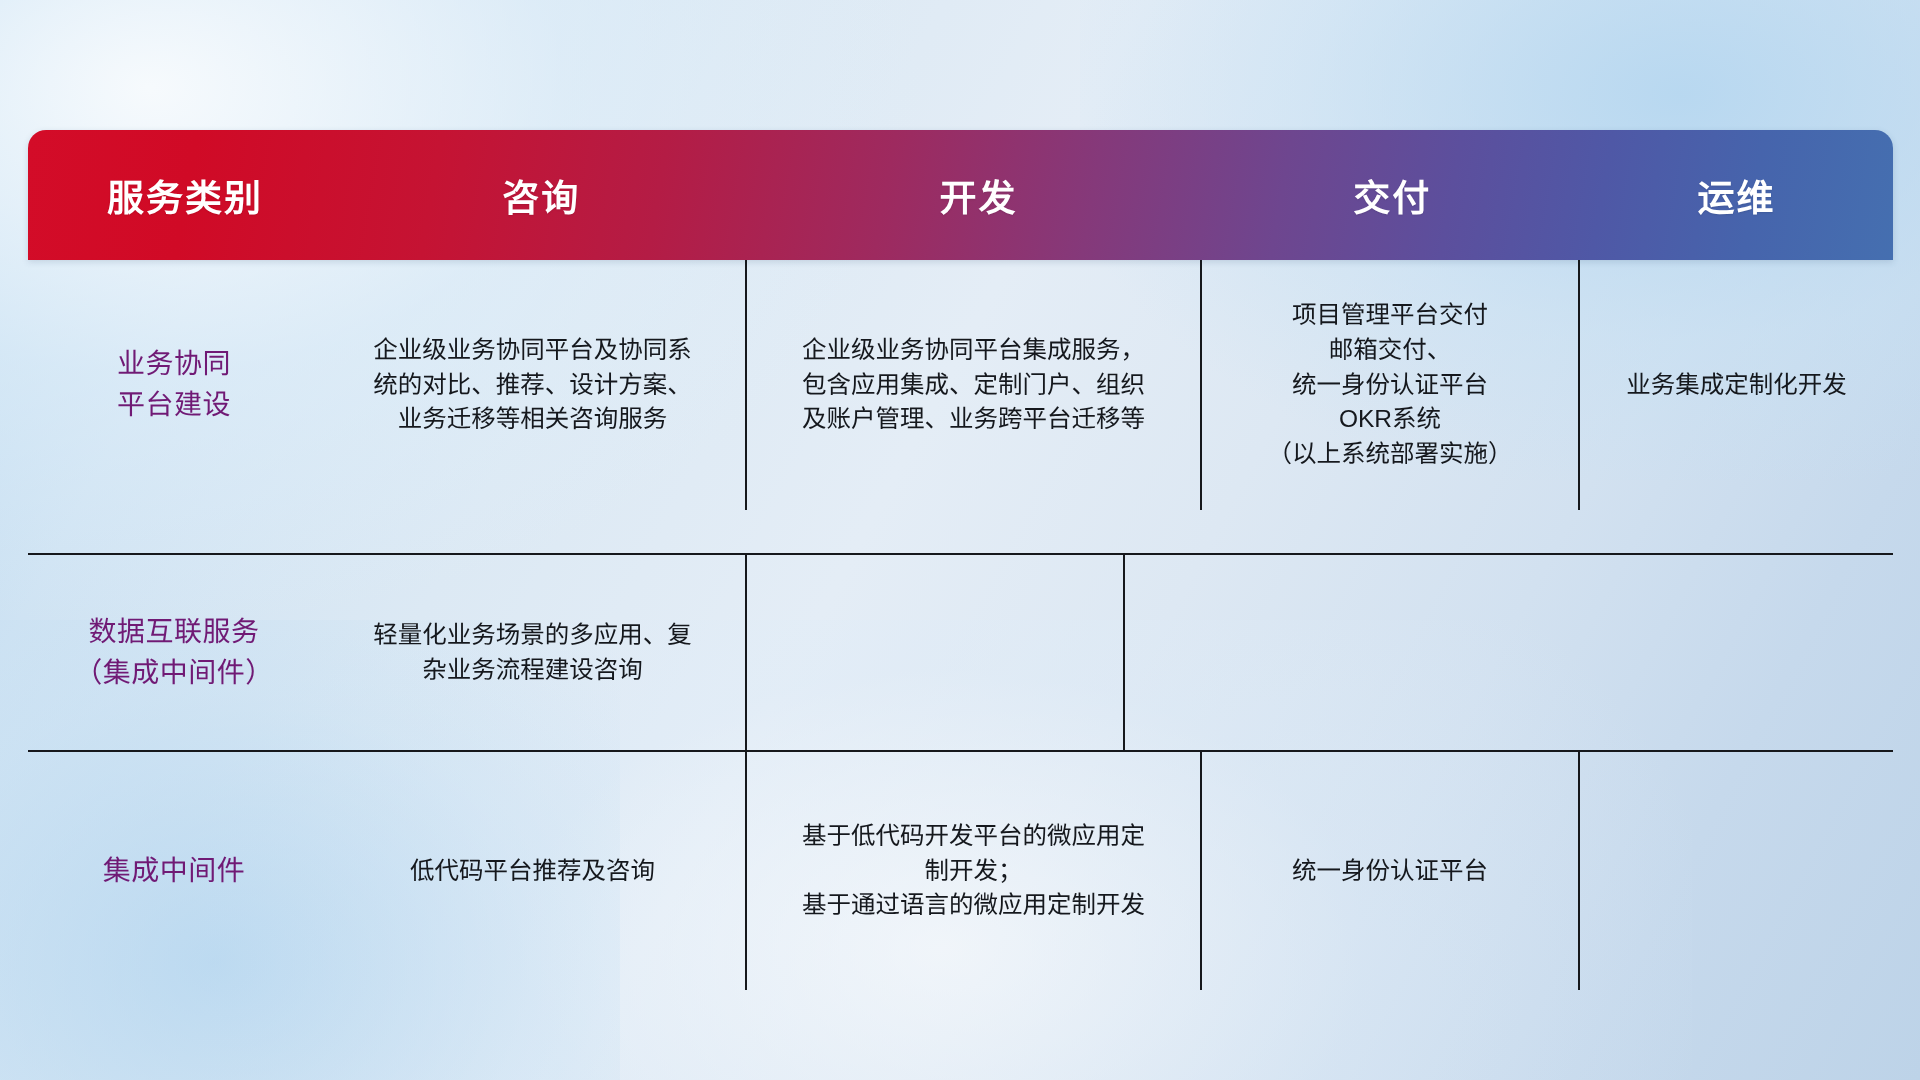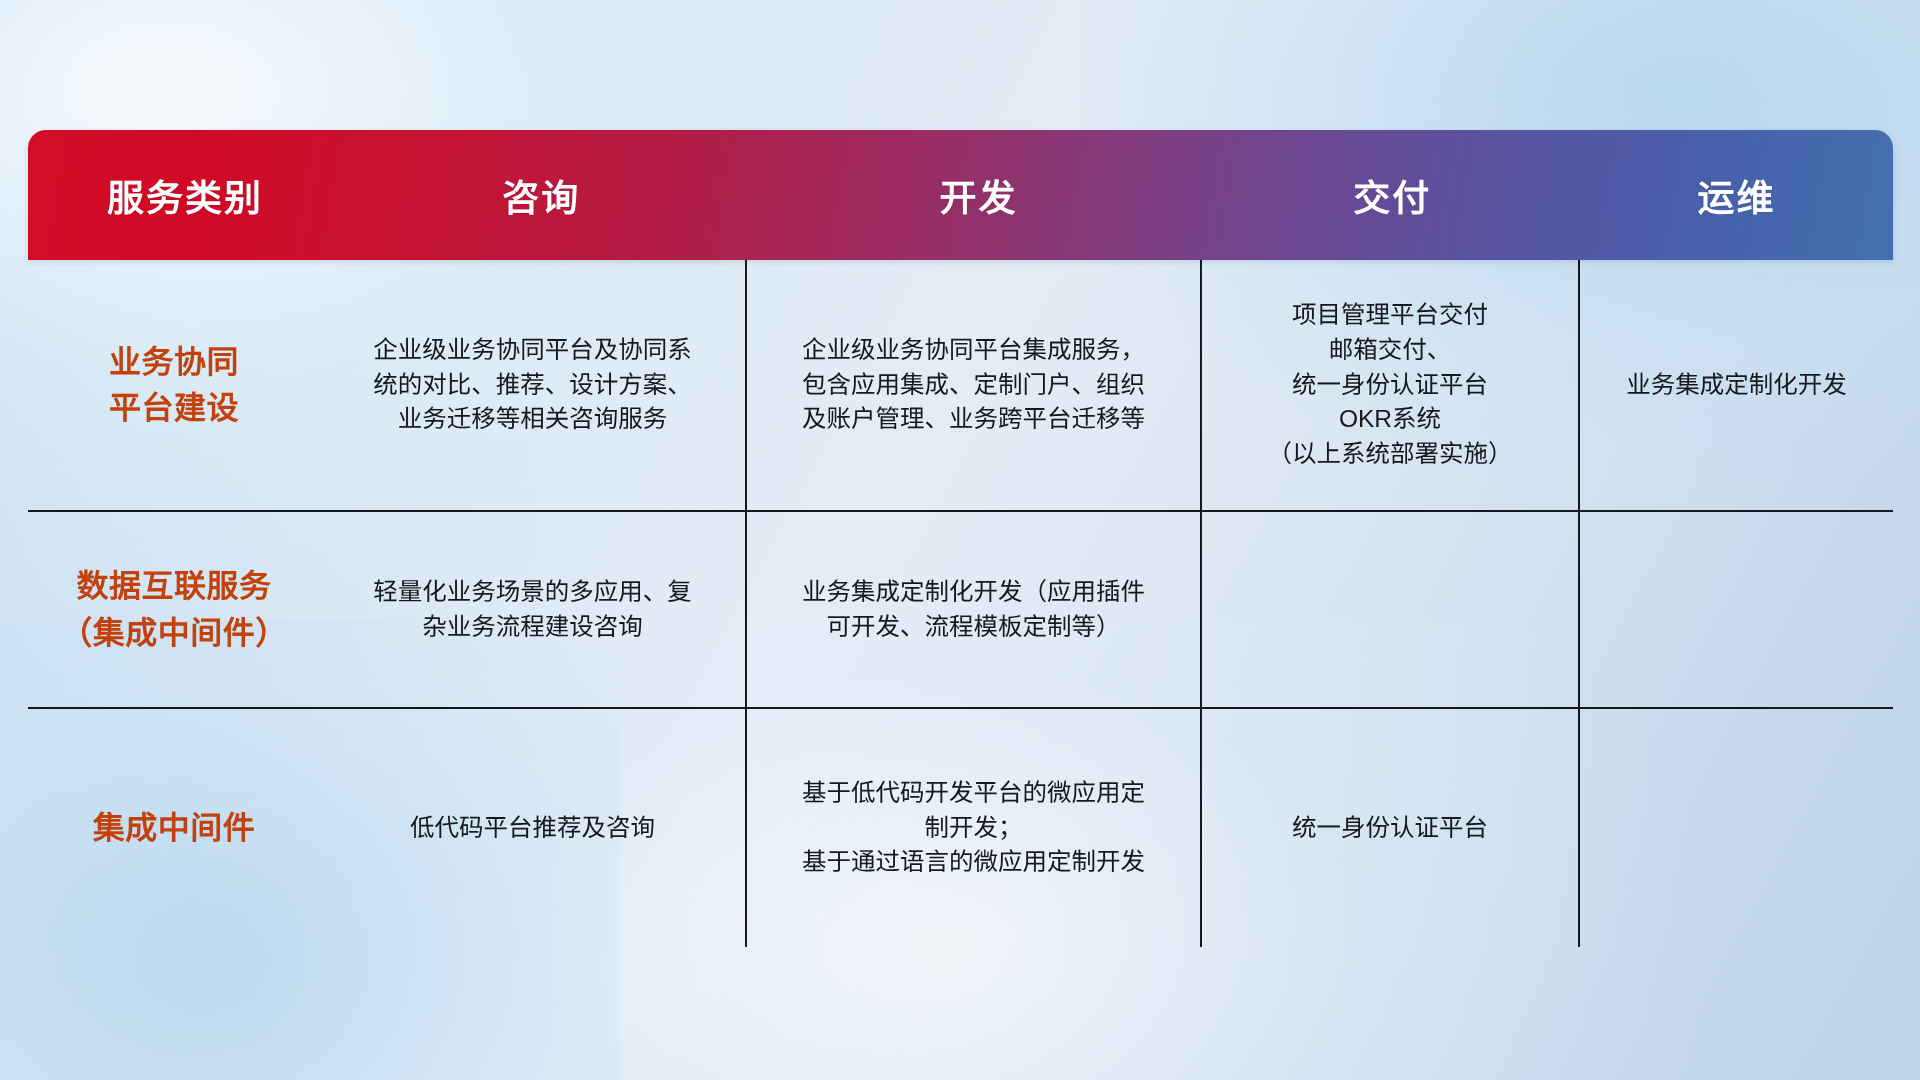--- a/index.html
+++ b/index.html
@@ -135,37 +135,37 @@
     justify-content: center;
     box-sizing: border-box;
     padding: 10px 18px;
     font-size: 24.5px;
     line-height: 1.42;
     color: #15181d;
     text-align: center;
     white-space: pre-line;
   }
   .cell.cat {
-    color: #c2410c;
-    font-weight: bold;
-    font-size: 32px;
+    color: #701a75;
+    font-weight: normal;
+    font-size: 28px;
     line-height: 1.45;
     letter-spacing: 0.5px;
   }
   .vsep { border-left: 2px solid #16181c; }
 
   
   .c0 { width: 292px; }
   .c1 { width: 425px; }
   .c2 { width: 455px; }
   .c3 { width: 378px; }
   .c4 { width: 315px; text-align: right; }
 
   .r1 { height: 250px; }
-  .r2 { height: 195px; }
+  .r2 { height: 195px; margin-top: 43px; }
   .r3 { height: 238px; }
 </style>
 </head>
 <body>
 
 <div id="bg-base"></div>
 <div id="bg-glow-left"></div>
 <div id="bg-glow-topright"></div>
 <div id="bg-glow-bottom"></div>
 <div id="bg-glow-bottomleft"></div>
@@ -197,22 +197,20 @@
 OKR系统
 （以上系统部署实施）</div>
       <div class="cell c4 vsep">业务集成定制化开发</div>
     </div>
 
     <div class="trow r2">
       <div class="cell cat c0">数据互联服务
 （集成中间件）</div>
       <div class="cell c1">轻量化业务场景的多应用、复
 杂业务流程建设咨询</div>
-      <div class="cell c2 vsep">业务集成定制化开发（应用插件
-可开发、流程模板定制等）</div>
       <div class="cell c3 vsep"></div>
       <div class="cell c4 vsep"></div>
     </div>
 
     <div class="trow r3">
       <div class="cell cat c0">集成中间件</div>
       <div class="cell c1">低代码平台推荐及咨询</div>
       <div class="cell c2 vsep">基于低代码开发平台的微应用定
 制开发；
 基于通过语言的微应用定制开发</div>

